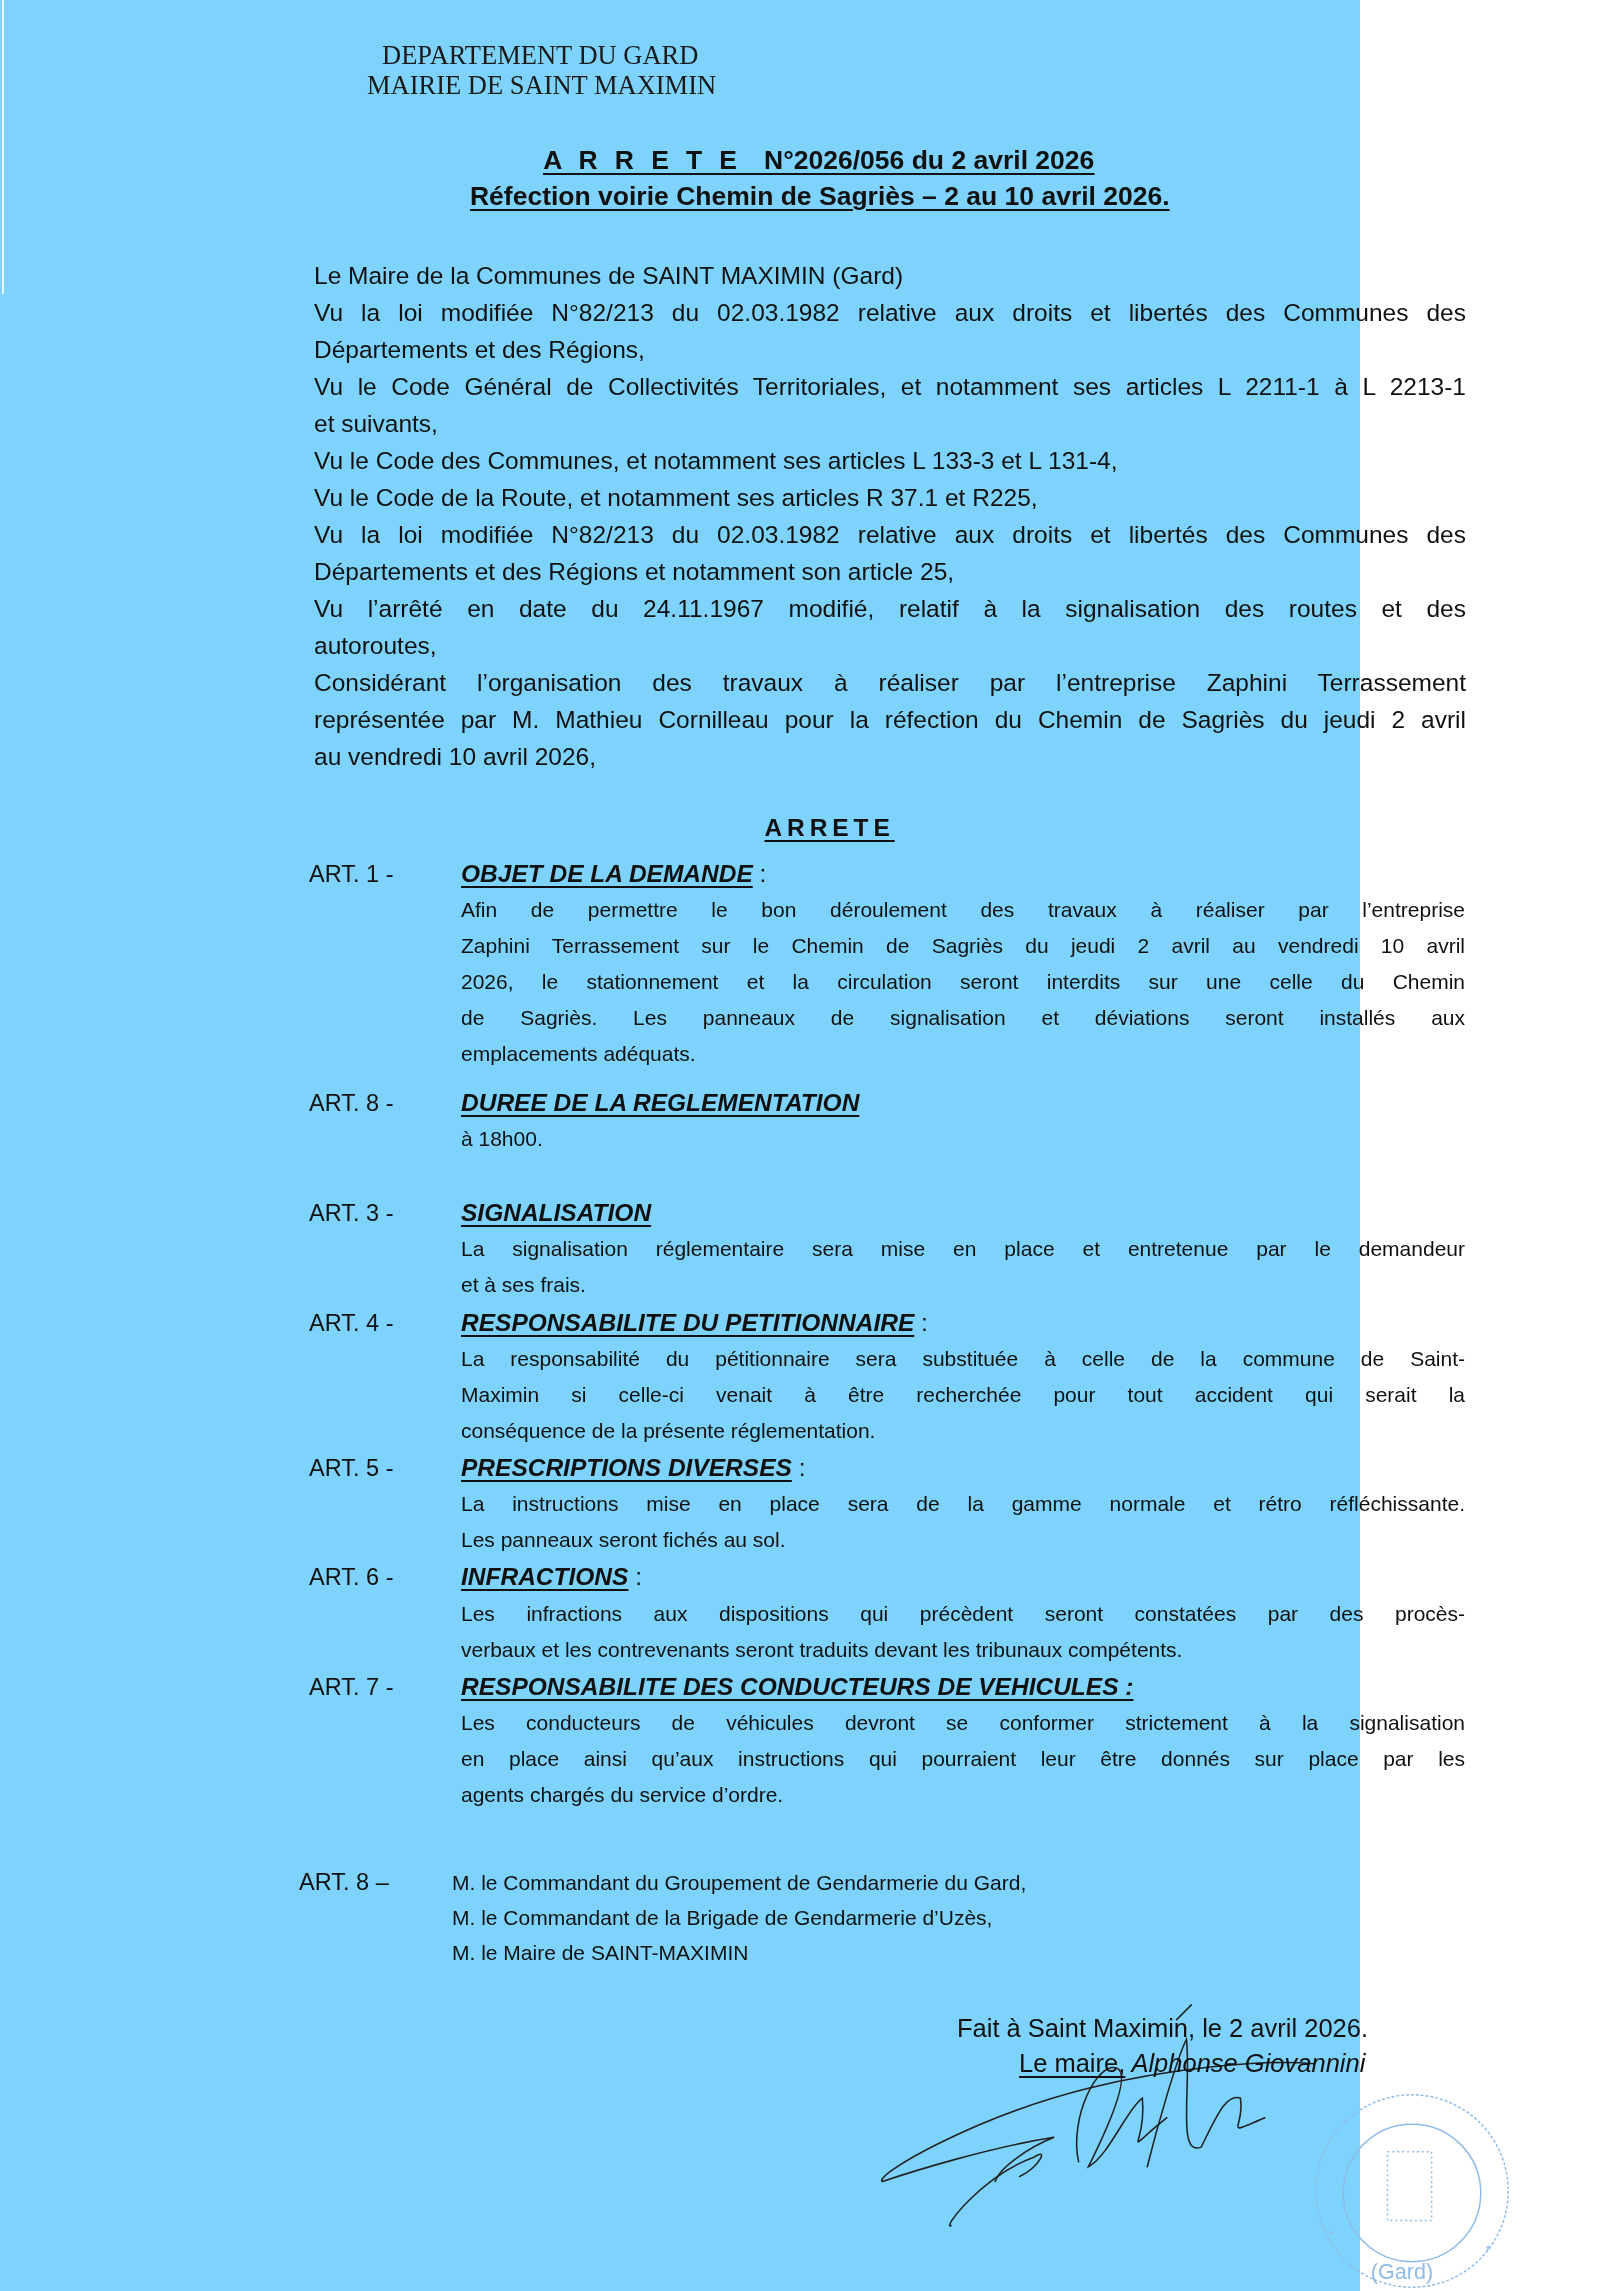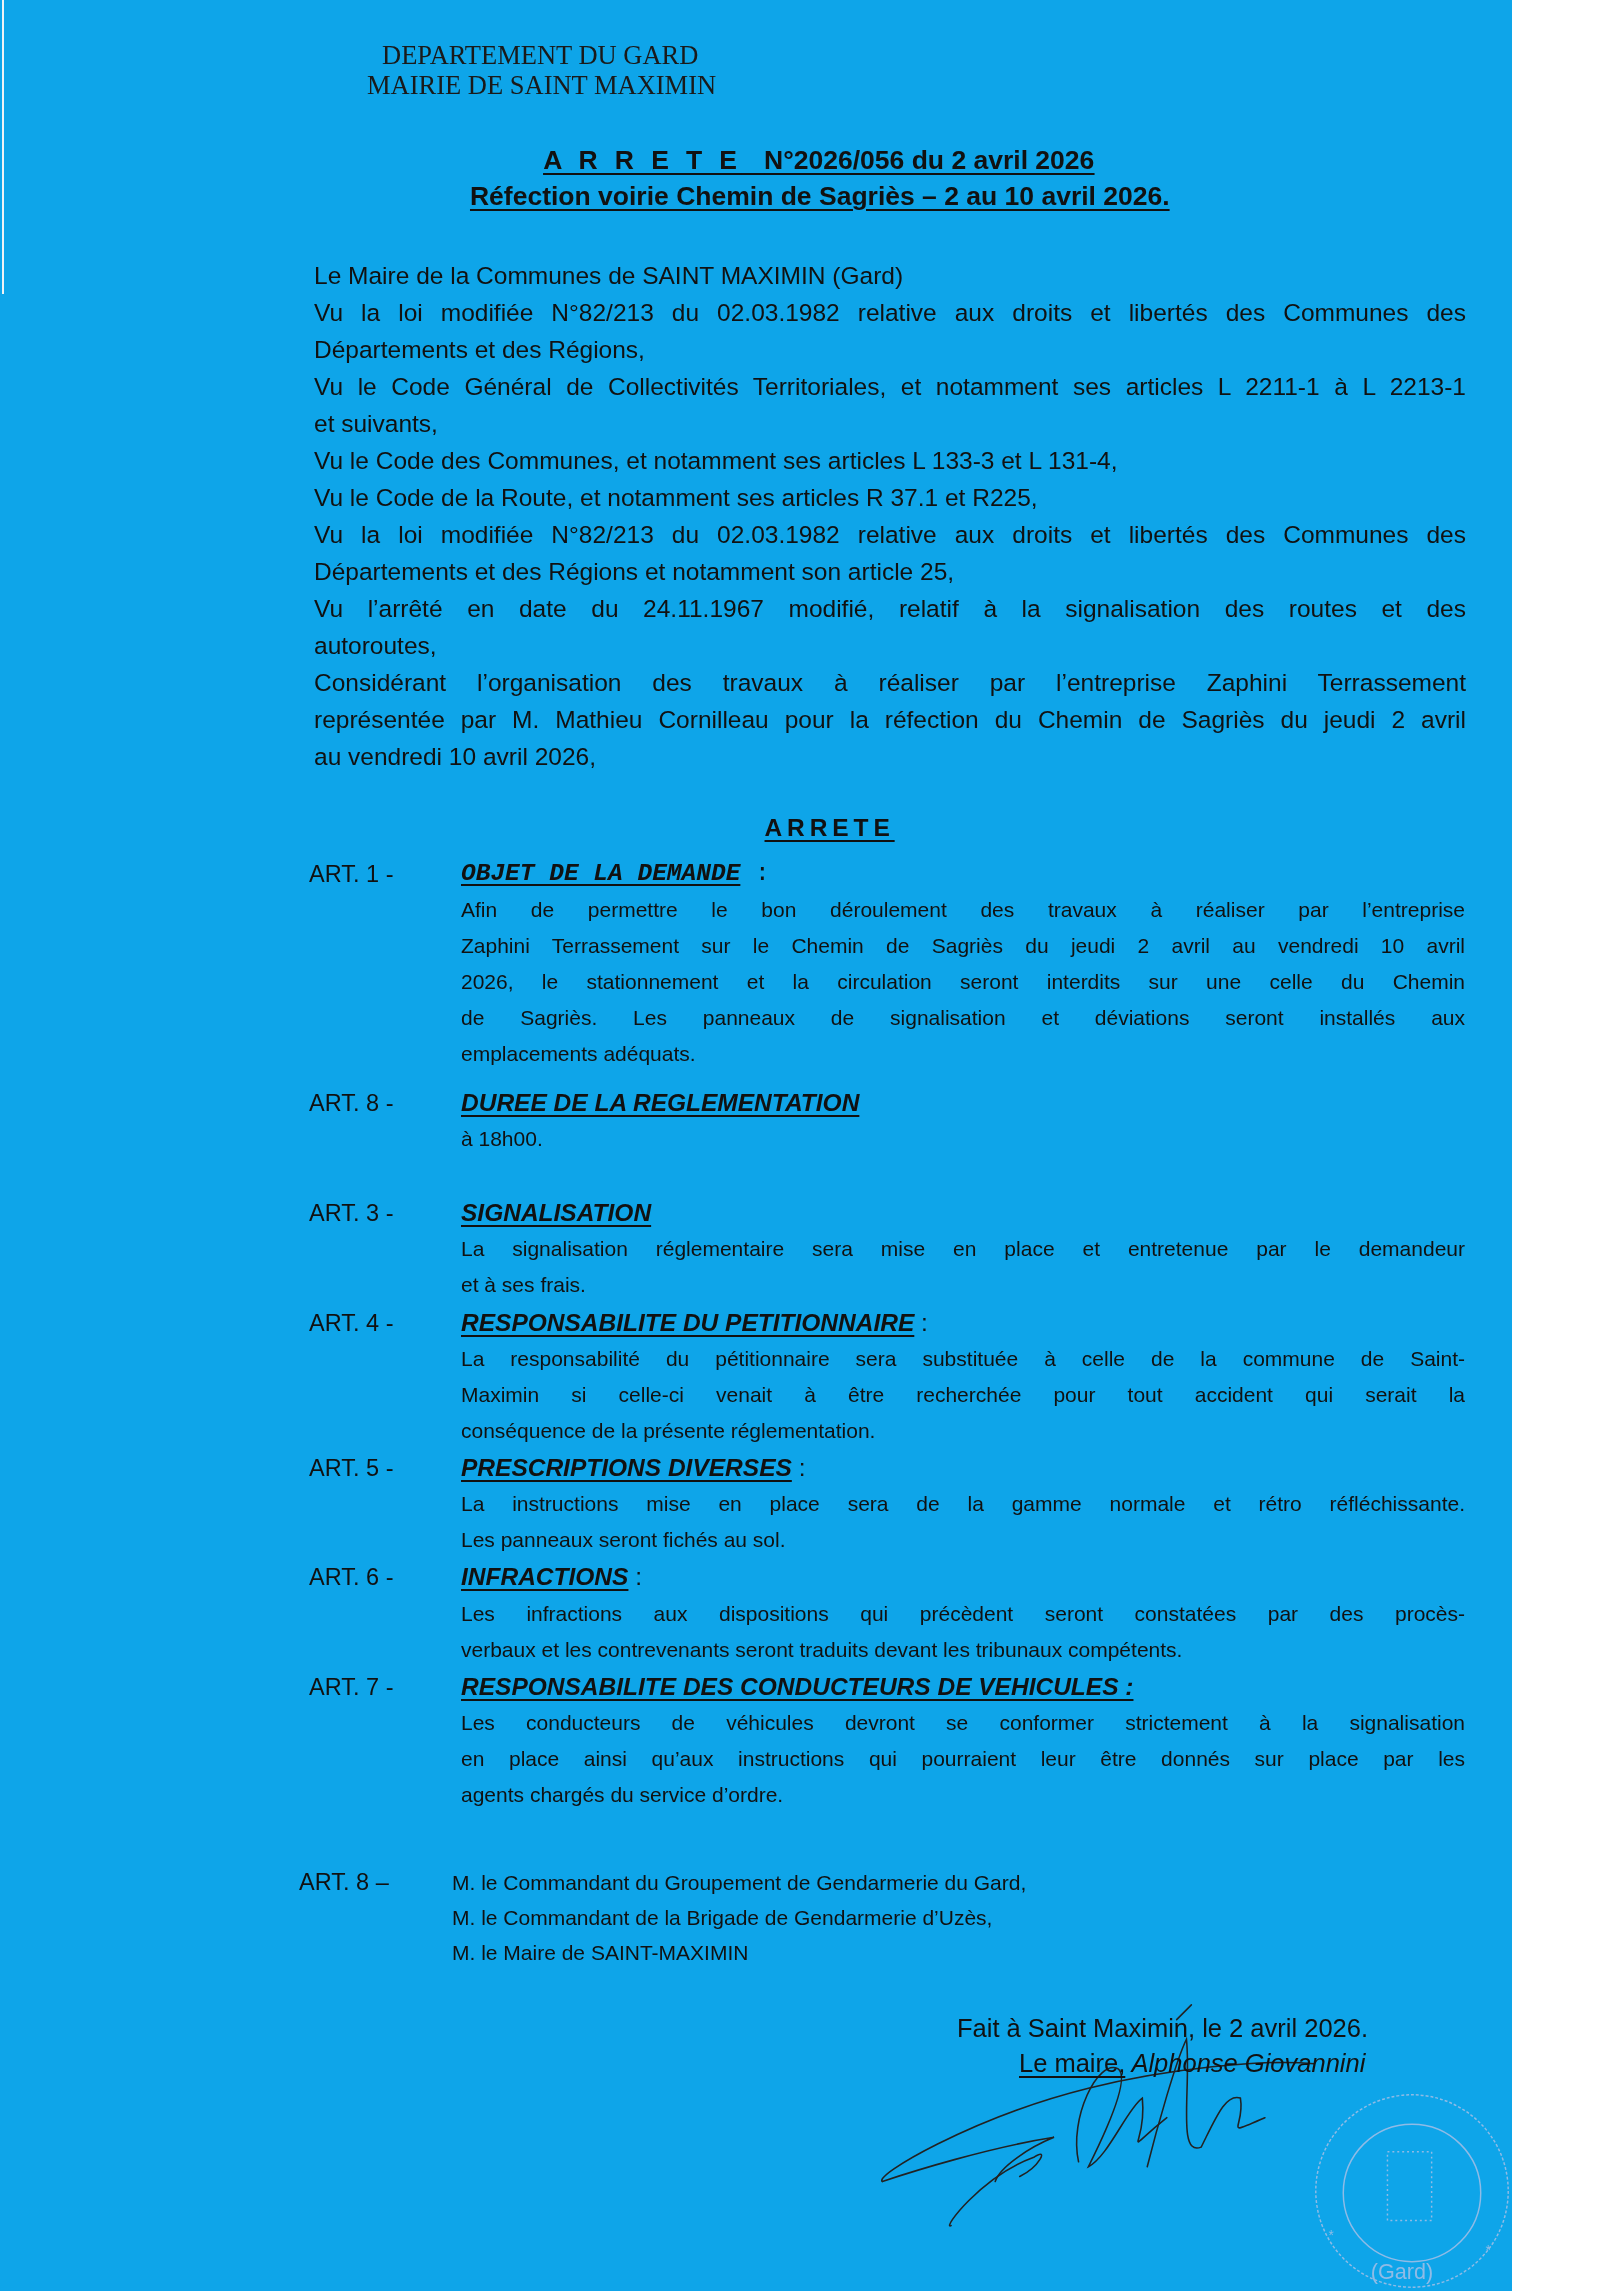--- a/index.html
+++ b/index.html
@@ -1,19 +1,19 @@
 <!DOCTYPE html>
 <html><head>
   <meta charset="utf-8">
   <style>
     html, body { margin: 0; padding: 0; background: #ffffff; }
     body { width: 1620px; height: 2292px; position: relative; overflow: hidden; }
     .page {
-      position: absolute; left: 0; top: 0; width: 1512px; height: 2292px;
-      background: #0ea5e9; color: #111111;
+      position: absolute; left: 0; top: 0; width: 1360px; height: 2292px;
+      background: #7dd3fc; color: #111111;
       font-family: "Liberation Sans", sans-serif;
     }
     .edge { position: absolute; left: 2px; top: 0; width: 2px; height: 294px; background: #eef2f5; }
     .hdr {
       position: absolute; left: 379px; font-family: "Liberation Serif", serif;
       font-size: 26.5px; color: #1a1a1a; letter-spacing: 0px; line-height: 29px;
     }
     .hdr.l1 { top: 41px; left: 382px; }
     .hdr.l2 { top: 71px; left: 367px; }
     .title {
@@ -89,21 +89,21 @@
       <span class="pline j">représentée par M. Mathieu Cornilleau pour la réfection du Chemin de Sagriès du jeudi 2 avril</span>
       <span class="pline">au vendredi 10 avril 2026,</span>
     </div>
 
   <div class="center-head">
     <span>ARRETE</span>
   </div>
 
   <div id="articles">
       <div class="art-label" style="top: 856px;">ART. 1 -</div>
-      <div class="art-head" style="top: 856px; font-family: Liberation Mono, monospace;"><span class="u">OBJET DE LA DEMANDE</span><span style="font-weight: normal; font-style: normal;"> :</span></div>
+      <div class="art-head" style="top: 856px;"><span class="u">OBJET DE LA DEMANDE</span><span style="font-weight: normal; font-style: normal;"> :</span></div>
       <div class="art-body" style="top: 892px;">
         <span class="pline j">Afin de permettre le bon déroulement des travaux à réaliser par l’entreprise</span>
         <span class="pline j">Zaphini Terrassement sur le Chemin de Sagriès du jeudi 2 avril au vendredi 10 avril</span>
         <span class="pline j">2026, le stationnement et la circulation seront interdits sur une celle du Chemin</span>
         <span class="pline j">de Sagriès. Les panneaux de signalisation et déviations seront installés aux</span>
         <span class="pline">emplacements adéquats.</span>
       </div>
       <div class="art-label" style="top: 1085px;">ART. 8 -</div>
       <div class="art-head" style="top: 1085px;"><span class="u">DUREE DE LA REGLEMENTATION</span><span style="font-weight: normal; font-style: normal;"></span></div>
       <div class="art-body" style="top: 1121px;">

